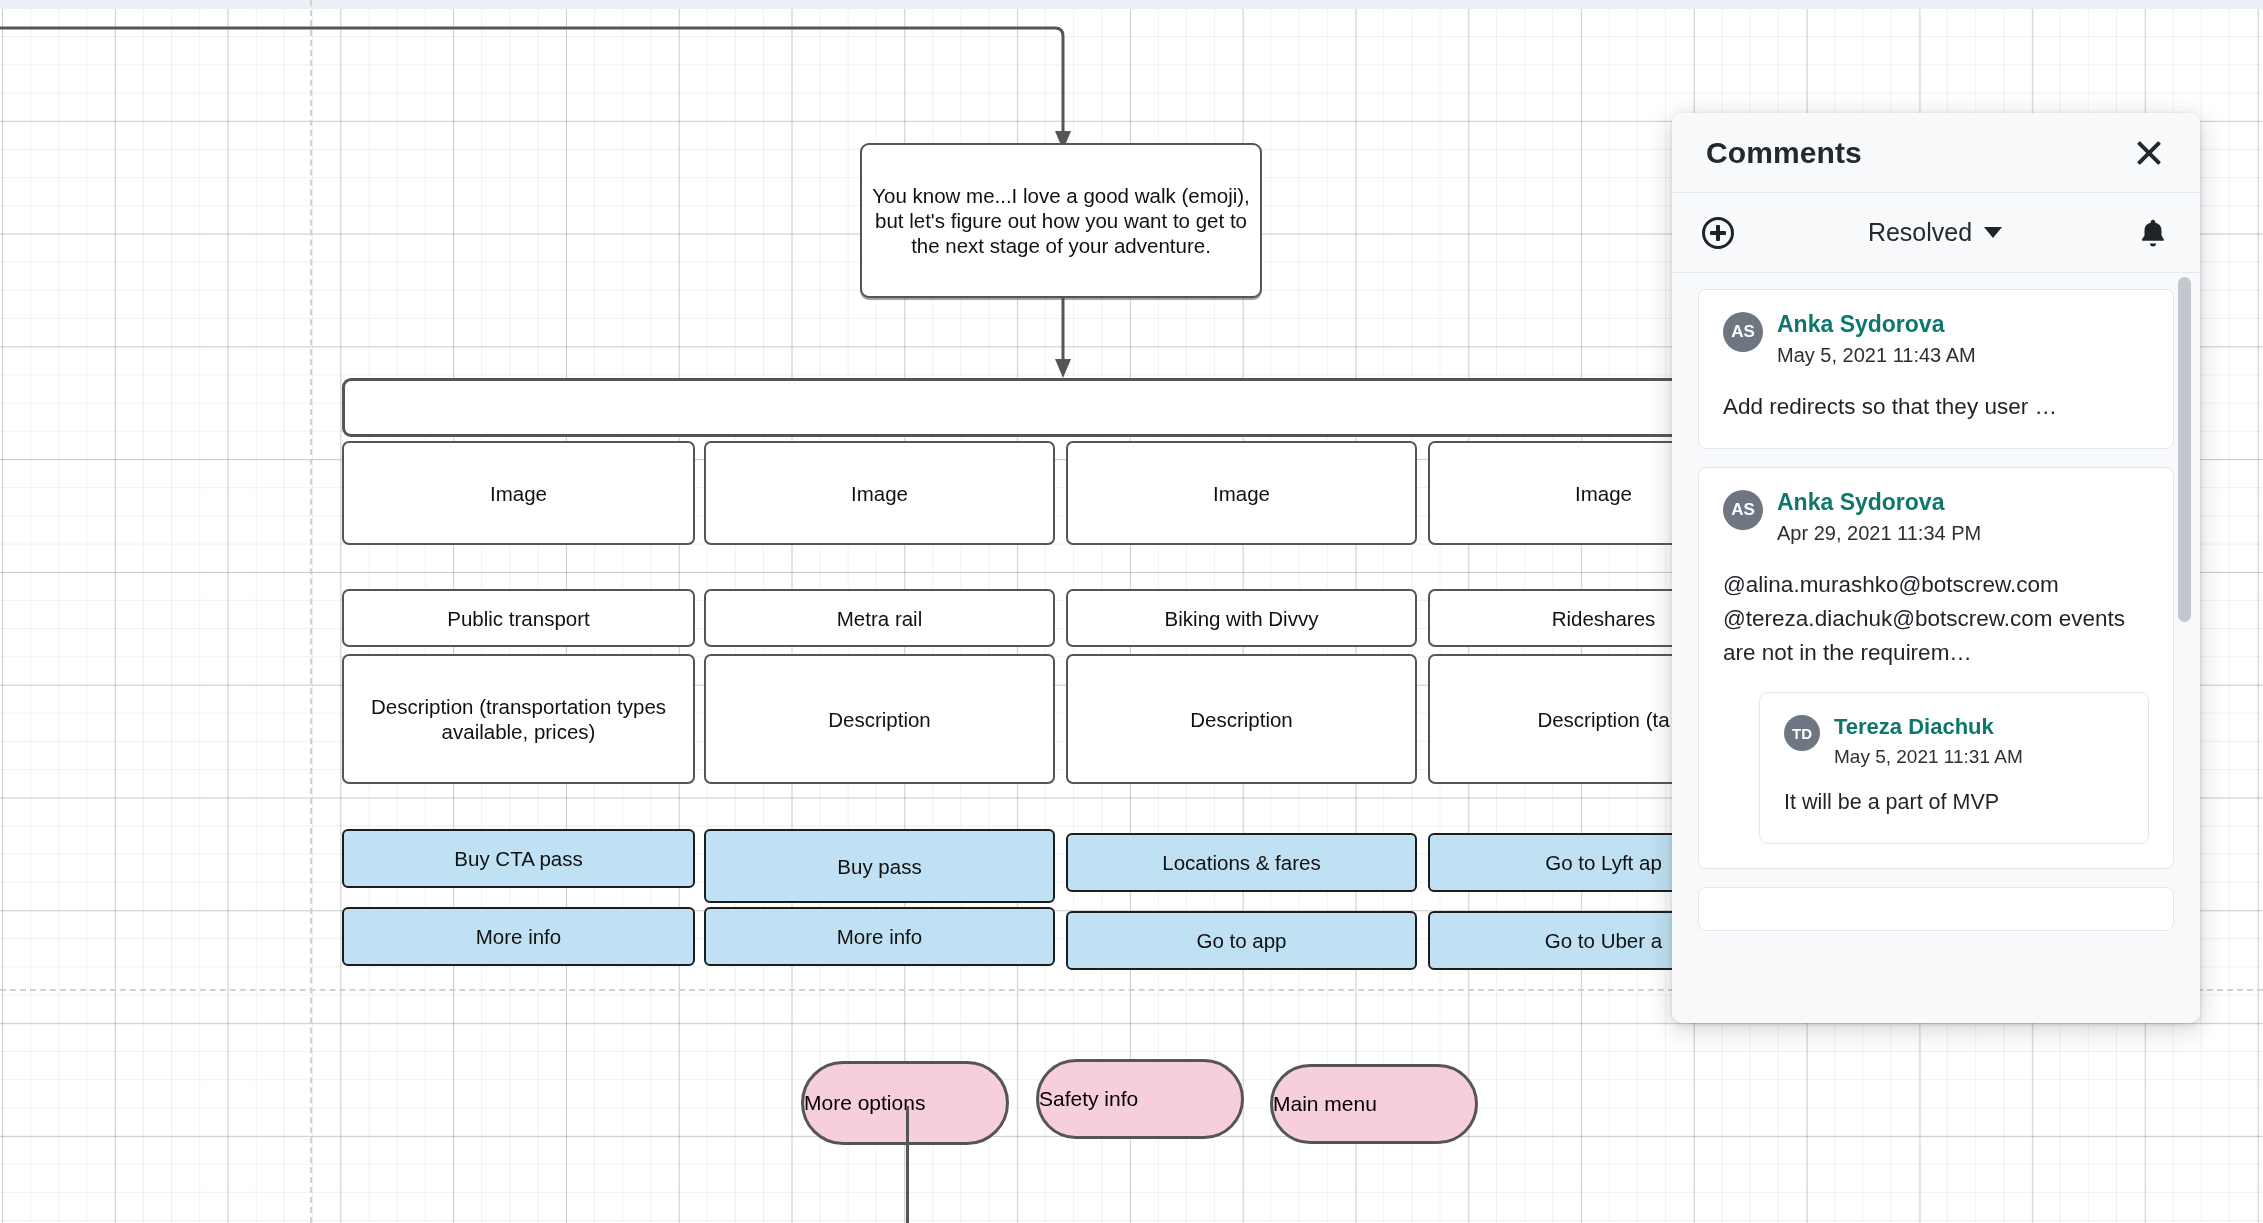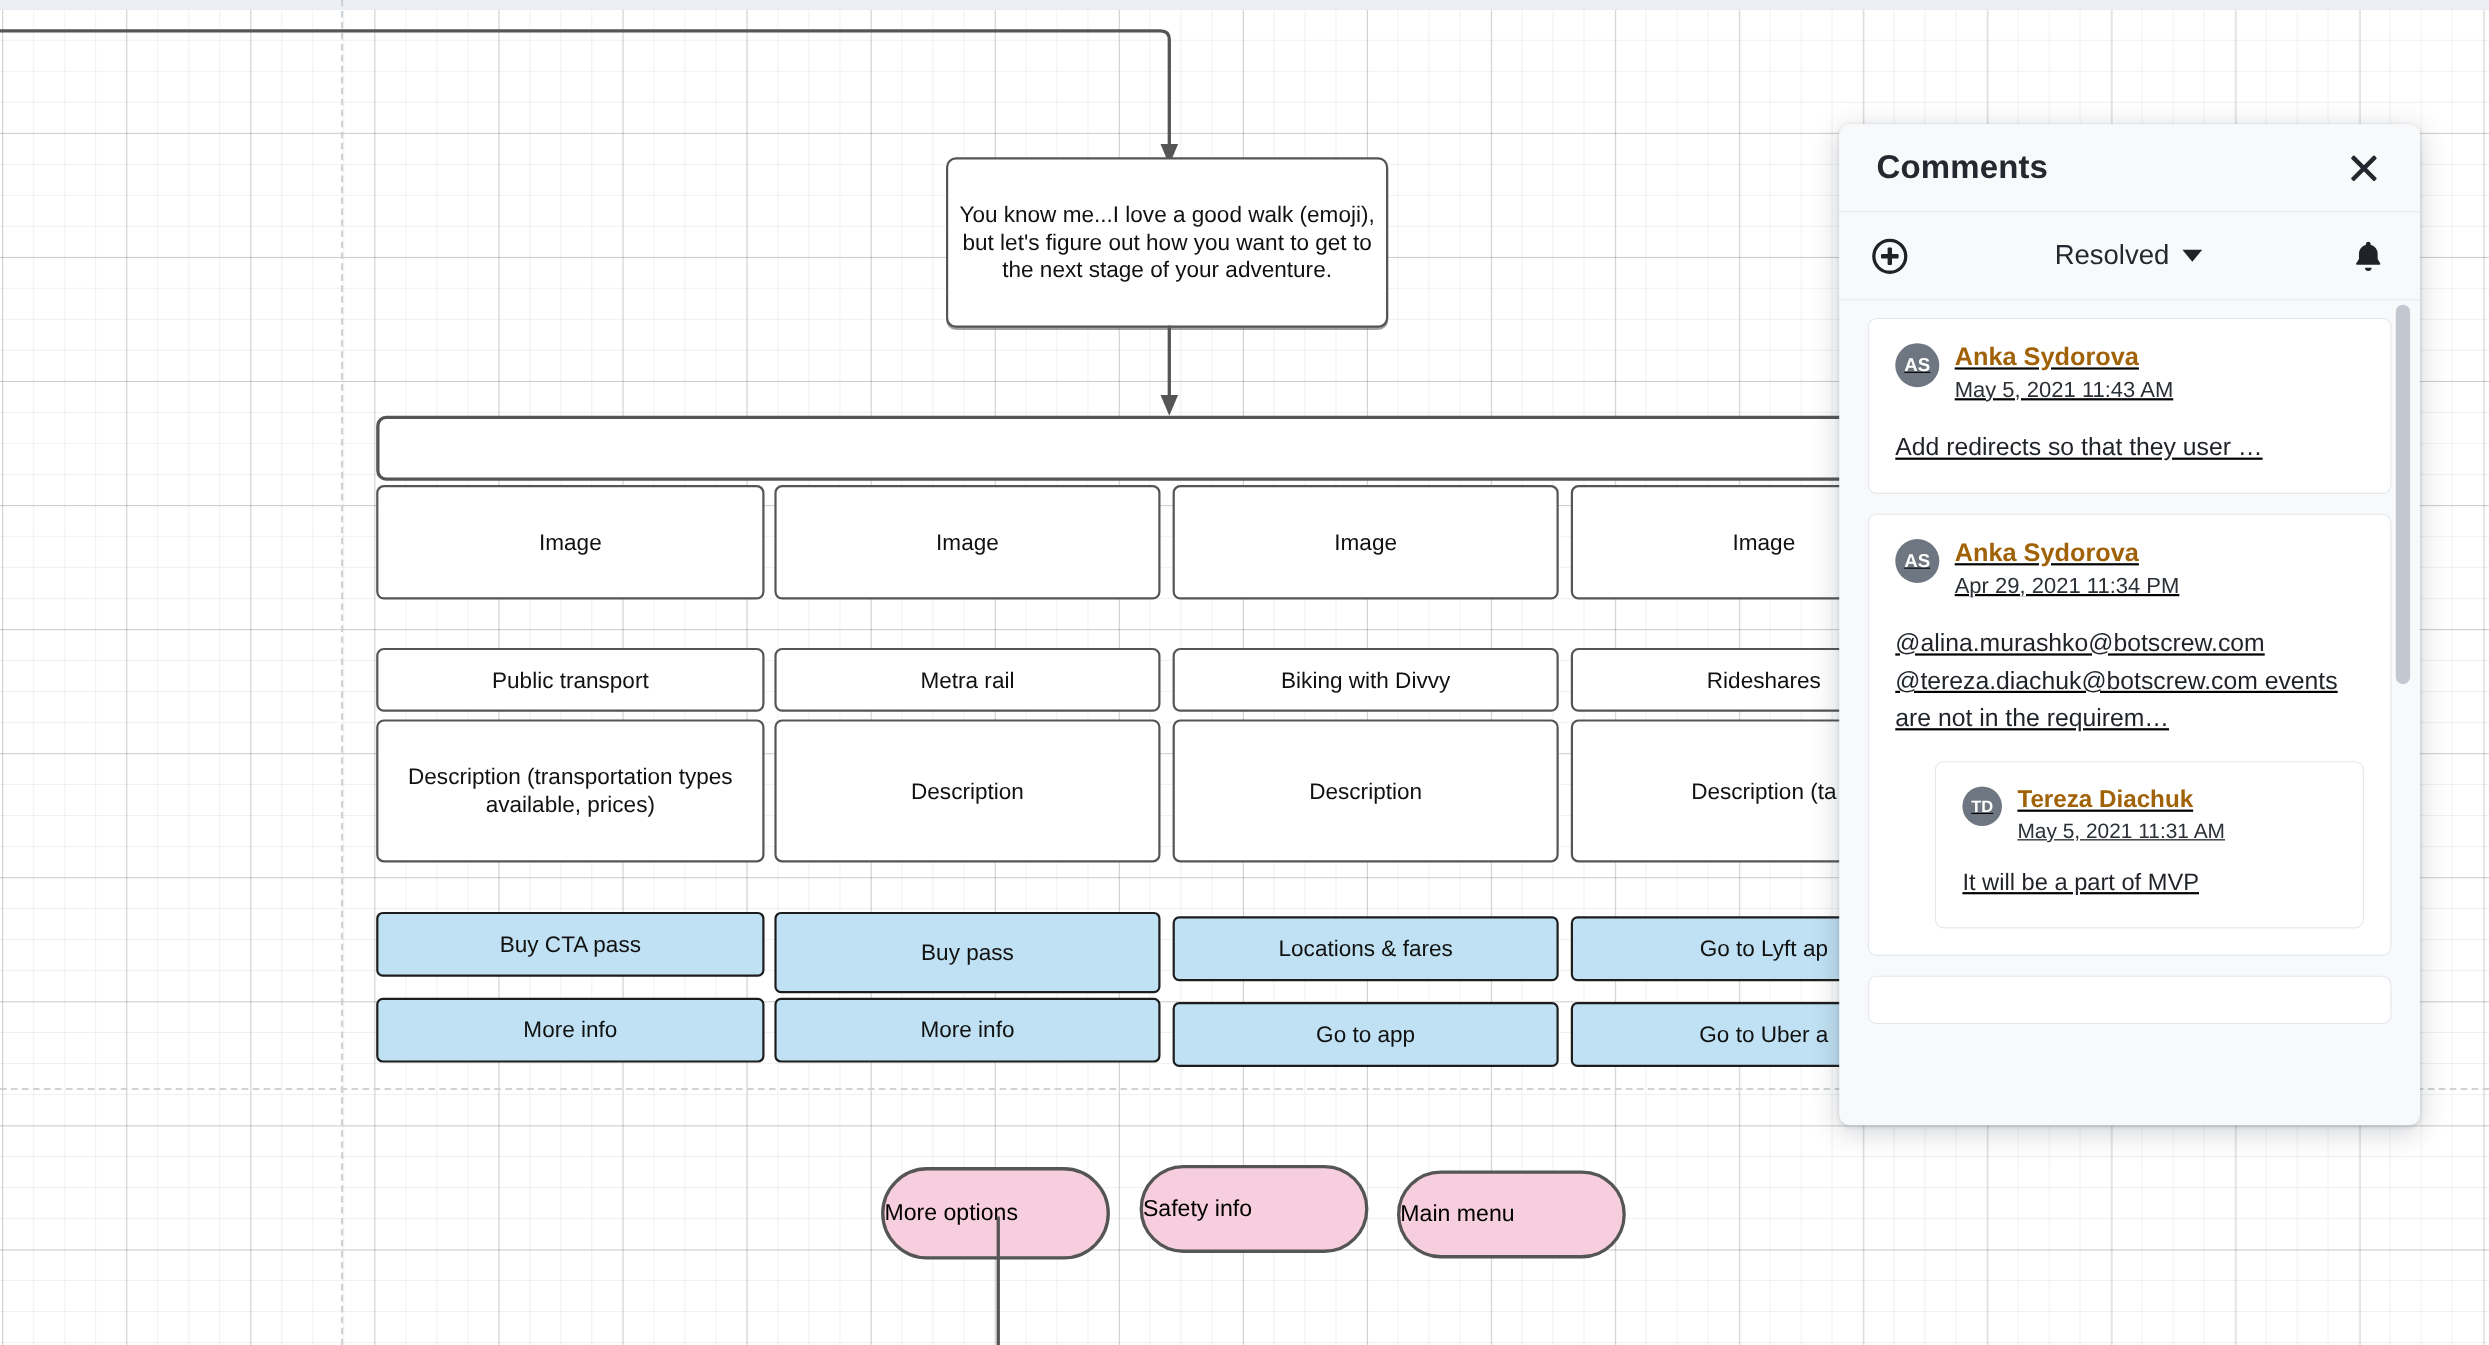--- a/index.html
+++ b/index.html
@@ -137,39 +137,38 @@
     border-top:11px solid #1f2328;
   }
   .bell {
     width:34px;height:34px;position:relative;flex:0 0 auto;cursor:pointer;
   }
 
   #comment-list {
     flex:1 1 auto; position:relative;
     padding:16px 26px 0 26px;
     overflow:hidden;
-    text-decoration:underline;
   }
   .comment-card {
     background:#ffffff;
     border:1px solid #e3e7ec;
     border-radius:8px;
     padding:20px 24px 24px 24px;
     margin-bottom:18px;
   }
   .c-head { display:flex; align-items:flex-start; gap:14px; }
   .avatar {
     width:40px;height:40px;border-radius:50%;
     background:#6e7681; color:#ffffff;
     font-size:17px; font-weight:bold;
     display:flex;align-items:center;justify-content:center;
     flex:0 0 auto; margin-top:2px;
   }
   .c-meta { display:flex; flex-direction:column; }
-  .c-author { font-size:23px; font-weight:bold; color:#a16207; line-height:1.25; }
+  .c-author { font-size:23px; font-weight:bold; color:#0f766e; line-height:1.25; }
   .c-time { font-size:20px; color:#2b3036; line-height:1.45; margin-top:2px; }
   .c-body {
     font-size:22.5px; color:#1f2328; line-height:1.52;
     margin-top:20px; word-break:break-word;
   }
   .comment-card.reply {
     margin-left:36px; margin-top:22px; margin-bottom:0;
   }
   .comment-card.reply .avatar { width:36px;height:36px;font-size:15px; }
   .comment-card.reply .c-author { font-size:22px; }

